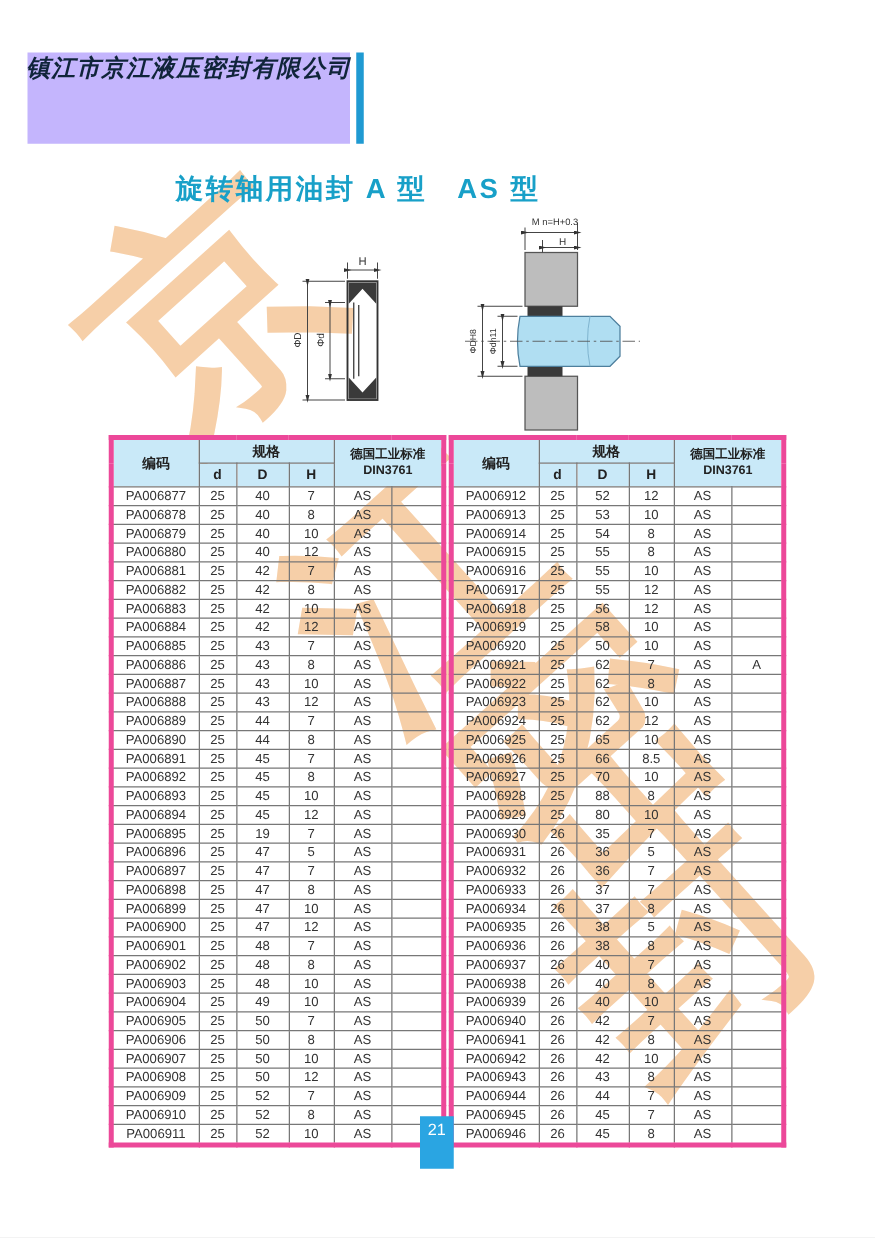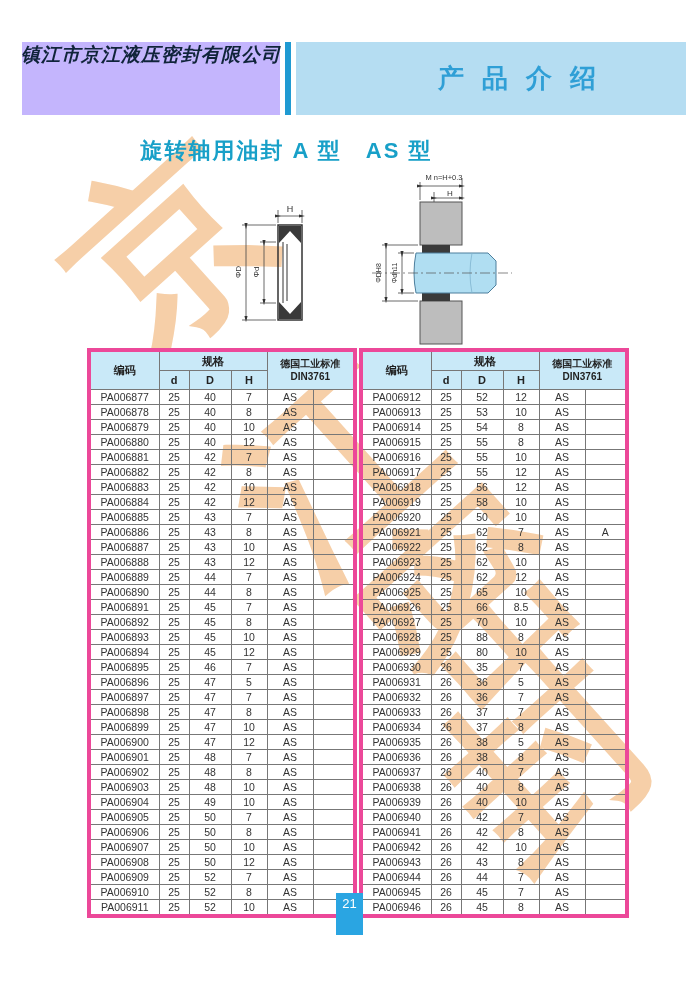--- a/index.html
+++ b/index.html
@@ -71,23 +71,20 @@
 
   <div class="wm" style="left:168px;top:248px;">京</div>
   <div class="wm" style="left:336px;top:468px;">江</div>
   <div class="wm" style="left:468px;top:598px;">密</div>
   <div class="wm" style="left:548px;top:758px;">封</div>
 
   <div class="hdr-left">
     <span class="company">镇江市京江液压密封有限公司</span>
   </div>
   <div class="hdr-strip"></div>
-  <div class="hdr-right">
-    <span class="section-title">产品介绍</span>
-  </div>
 
   <div class="page-title">旋转轴用油封 A 型　AS 型</div>
 
   <div class="diagram">
     <svg width="300" height="178" viewBox="0 0 300 178">
       <defs>
         <marker id="ar" markerWidth="8" markerHeight="8" refX="4" refY="2" orient="auto">
           <path d="M0,0 L8,2 L0,4 Z" fill="#333"></path>
         </marker>
       </defs>
@@ -312,21 +309,21 @@
           <td class="c0">PA006894</td>
           <td class="c1">25</td>
           <td class="c2">45</td>
           <td class="c3">12</td>
           <td class="c4">AS</td>
           <td class="c5"></td>
         </tr>
         <tr>
           <td class="c0">PA006895</td>
           <td class="c1">25</td>
-          <td class="c2">46</td>
+          <td class="c2">19</td>
           <td class="c3">7</td>
           <td class="c4">AS</td>
           <td class="c5"></td>
         </tr>
         <tr>
           <td class="c0">PA006896</td>
           <td class="c1">25</td>
           <td class="c2">47</td>
           <td class="c3">5</td>
           <td class="c4">AS</td>

